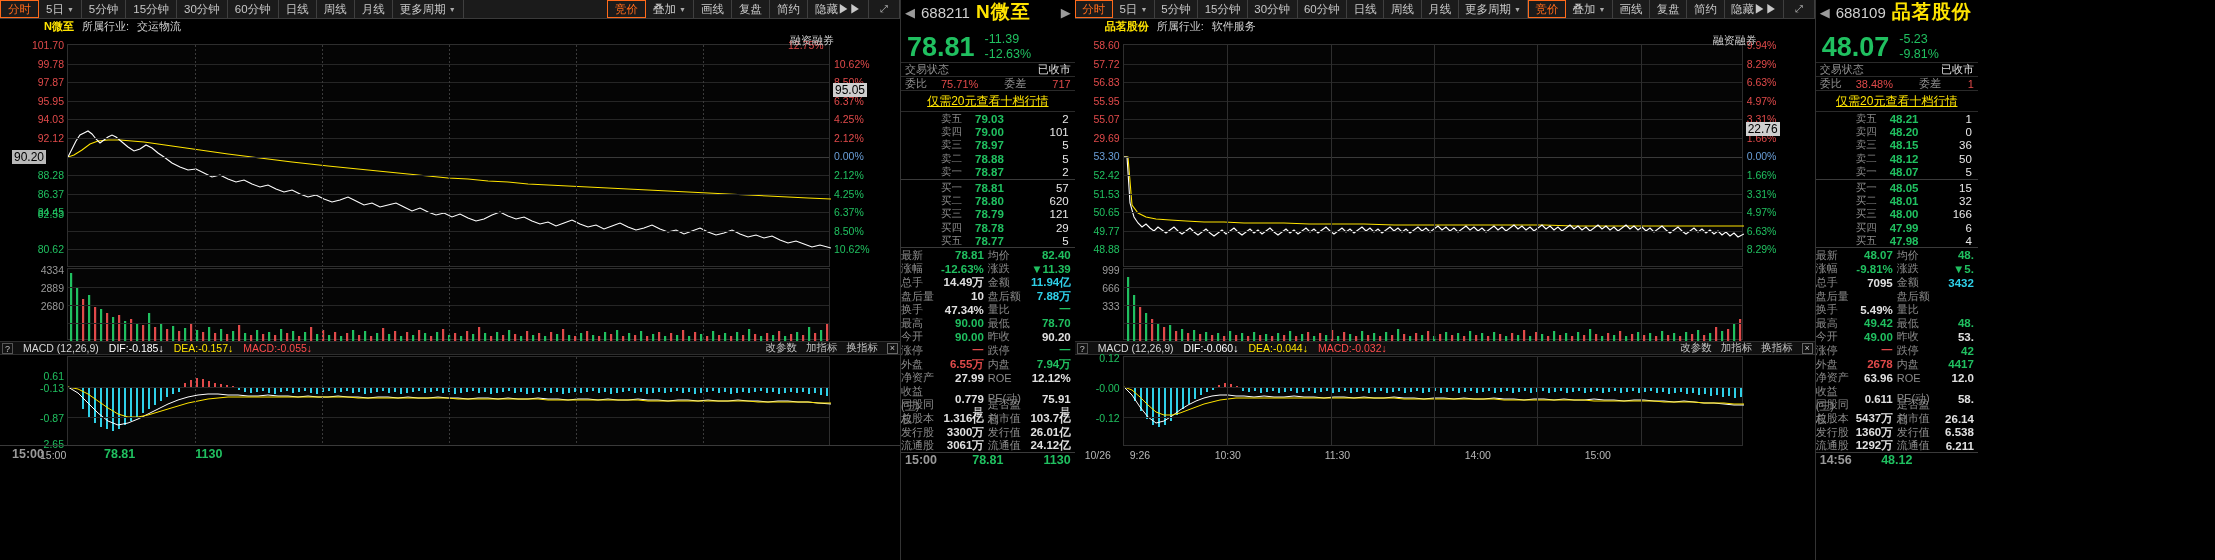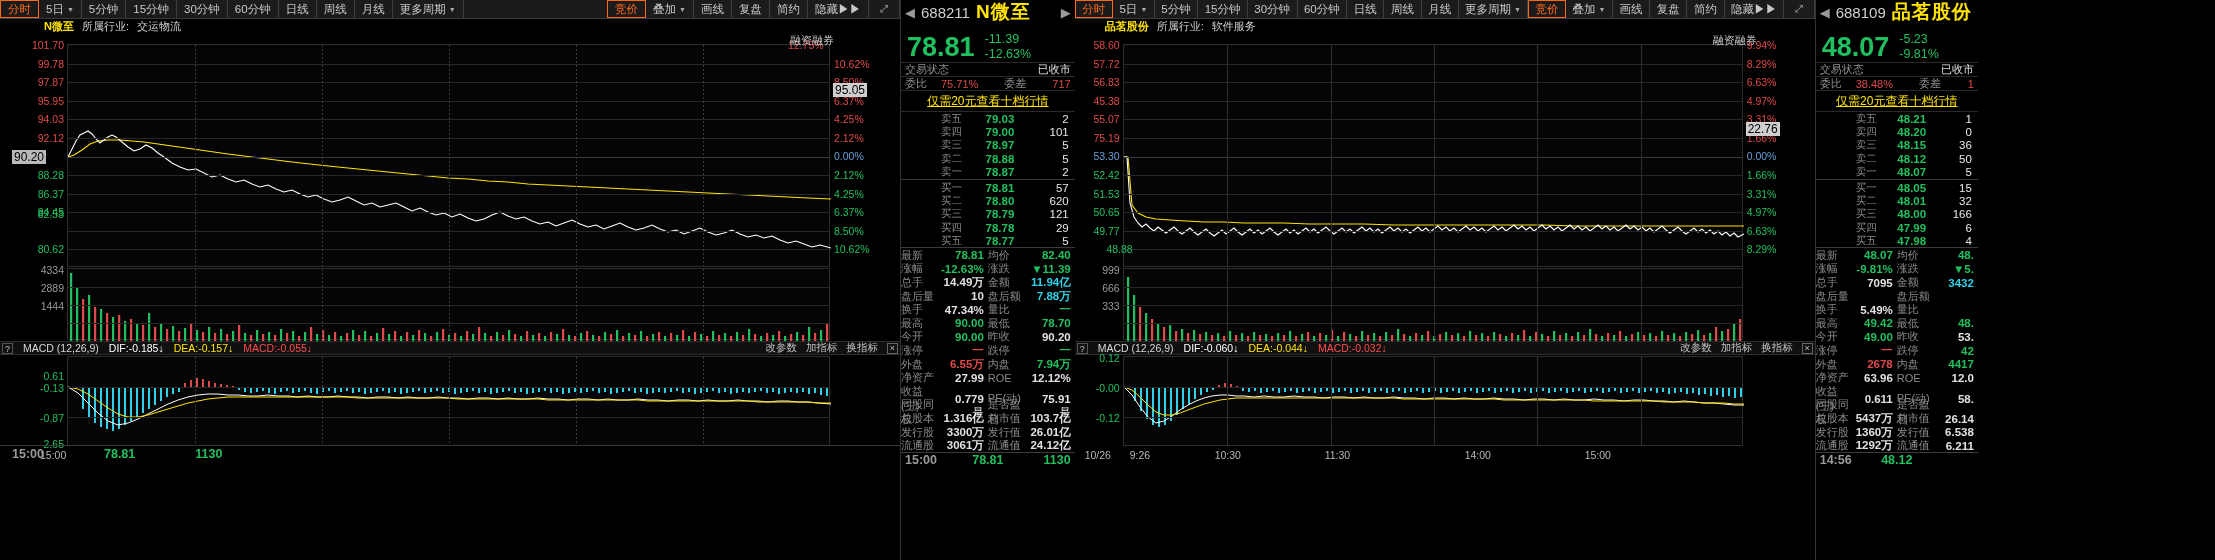--- a/index.html
+++ b/index.html
@@ -127,21 +127,21 @@
 
   .qp-ad {
     text-align:center; color:#ffe400; font-size:12px;
     text-decoration:underline; padding:2px 0 1px;
     border-top:1px solid #2a2a2a; border-bottom:1px solid #2a2a2a;
   }
   .ob { padding:0; }
   .ob-row { display:grid; grid-template-columns:34px 1fr 1fr; height:13.2px;
             align-items:center; font-size:11.5px;margin-left:40px; }
   .ob-row .lbl { color:#8a8a8a; font-size:10.5px; }
-  .ob-row .px { text-align:center; font-weight:bold; }
+  .ob-row .px { text-align:left; font-weight:bold; }
   .ob-row .vol { text-align:right; color:#e8e8e8; padding-right:6px; }
   .ob-sep { height:1px; background:#3a3a3a; margin:1px 0; }
 
   .st-tbl { border-top:1px solid #3a3a3a; }
   .st-row { display:grid; grid-template-columns:40px 1fr 40px 1fr;
             height:13.6px; align-items:center; font-size:11.5px; }
   .st-row .k { color:#8a8a8a; font-size:11px; }
   .st-row .v { text-align:right; padding-right:4px; font-weight:bold; }
   .st-row .v.sm { font-weight:normal; }
 
@@ -416,21 +416,21 @@
           <rect x="740" y="58" width="2.2" height="14" fill="#20c060"></rect>
           <rect x="746" y="64" width="2.2" height="8" fill="#e04a4a"></rect>
           <rect x="752" y="61" width="2.2" height="11" fill="#20c060"></rect>
           <rect x="758" y="55" width="2.2" height="17" fill="#e04a4a"></rect>
         </g>
       </svg>
     </div>
     <div>
       <div class="ylab gy" style="left:10px; top:264px; width:54px;">4334</div>
       <div class="ylab gy" style="left:10px; top:282px; width:54px;">2889</div>
-      <div class="ylab gy" style="left:10px; top:300px; width:54px;">1444</div>
+      <div class="ylab gy" style="left:10px; top:300px; width:54px;">2680</div>
     </div>
 
     <div class="ind-bar" style="top:341px;">
       <span class="q">?</span>
       <span class="nm2">MACD (12,26,9)</span>
       <span class="dif">DIF:-0.185↓</span>
       <span class="dea">DEA:-0.157↓</span>
       <span class="macd">MACD:-0.055↓</span>
       <span class="right">
         <span>改参数</span>
@@ -867,29 +867,29 @@
       <svg width="620" height="223" viewBox="0 0 620 223">
         <polyline fill="none" stroke="#ffe400" stroke-width="1.1" points="0,112 4,112 8,160 14,168 22,172 32,174 46,175 62,176 80,177 100,177 120,178 140,178 160,178 185,179 210,179 240,179 270,180 300,180 330,180 360,180 390,180 420,180 450,181 480,181 510,181 540,181 570,181 600,181 620,181"></polyline>
         <polyline fill="none" stroke="#ffffff" stroke-width="1.1" points="0,112 3,112 6,158 10,172 14,178 18,182 22,179 26,183 30,186 34,182 38,185 42,188 46,185 50,182 54,186 58,189 62,186 66,183 70,187 74,190 78,187 82,184 86,188 90,191 94,188 98,185 102,189 106,186 110,183 114,187 118,190 122,187 126,184 130,188 134,185 138,189 142,186 146,183 150,187 154,190 158,187 162,184 166,188 170,185 174,189 178,186 182,183 186,187 190,184 194,188 198,185 202,182 206,186 210,189 214,186 218,183 222,187 226,184 230,188 234,185 238,182 242,186 246,183 250,187 254,184 258,188 262,185 266,182 270,186 274,183 278,187 282,184 286,188 290,185 294,182 298,186 302,183 306,187 310,184 314,181 318,185 322,182 326,186 330,183 334,187 338,184 342,181 346,185 350,182 354,186 358,183 362,187 366,184 370,181 374,185 378,182 382,186 386,183 390,180 394,184 398,181 402,185 406,182 410,186 414,183 418,180 422,184 426,181 430,185 434,182 438,186 442,183 446,180 450,184 454,181 458,185 462,182 466,186 470,183 474,180 478,184 482,181 486,185 490,182 494,186 498,183 502,180 506,184 510,181 514,185 518,182 522,186 526,183 530,187 534,184 538,181 542,185 546,188 550,185 554,182 558,186 562,189 566,186 570,183 574,187 578,184 582,188 586,185 590,189 594,186 598,190 602,187 606,191 610,188 614,192 620,189"></polyline>
       </svg>
     </div>
 
     <div>
       <div class="ylab up" style="left:0px; top:39px; width:45px;">58.60</div>
       <div class="ylab up" style="left:0px; top:57.5px; width:45px;">57.72</div>
       <div class="ylab up" style="left:0px; top:76px; width:45px;">56.83</div>
-      <div class="ylab up" style="left:0px; top:94.6px; width:45px;">45.38</div>
+      <div class="ylab up" style="left:0px; top:94.6px; width:45px;">55.95</div>
       <div class="ylab up" style="left:0px; top:113.2px; width:45px;">55.07</div>
-      <div class="ylab up" style="left:0px; top:131.8px; width:45px;">75.19</div>
+      <div class="ylab up" style="left:0px; top:131.8px; width:45px;">29.69</div>
       <div class="ylab fl" style="left:0px; top:150.4px; width:45px;">53.30</div>
       <div class="ylab dn" style="left:0px; top:169px; width:45px;">52.42</div>
       <div class="ylab dn" style="left:0px; top:187.6px; width:45px;">51.53</div>
       <div class="ylab dn" style="left:0px; top:206.2px; width:45px;">50.65</div>
       <div class="ylab dn" style="left:0px; top:224.8px; width:45px;">49.77</div>
-      <div class="ylab dn" style="left:13px; top:243.4px; width:45px;">48.88</div>
+      <div class="ylab dn" style="left:0px; top:243.4px; width:45px;">48.88</div>
     </div>
     <div>
       <div class="ylab r up" style="left:672px; top:39px;">9.94%</div>
       <div class="ylab r up" style="left:672px; top:57.5px;">8.29%</div>
       <div class="ylab r up" style="left:672px; top:76px;">6.63%</div>
       <div class="ylab r up" style="left:672px; top:94.6px;">4.97%</div>
       <div class="ylab r up" style="left:672px; top:113.2px;">3.31%</div>
       <div class="ylab r up" style="left:672px; top:131.8px;">1.66%</div>
       <div class="ylab r fl" style="left:672px; top:150.4px;">0.00%</div>
       <div class="ylab r dn" style="left:672px; top:169px;">1.66%</div>

